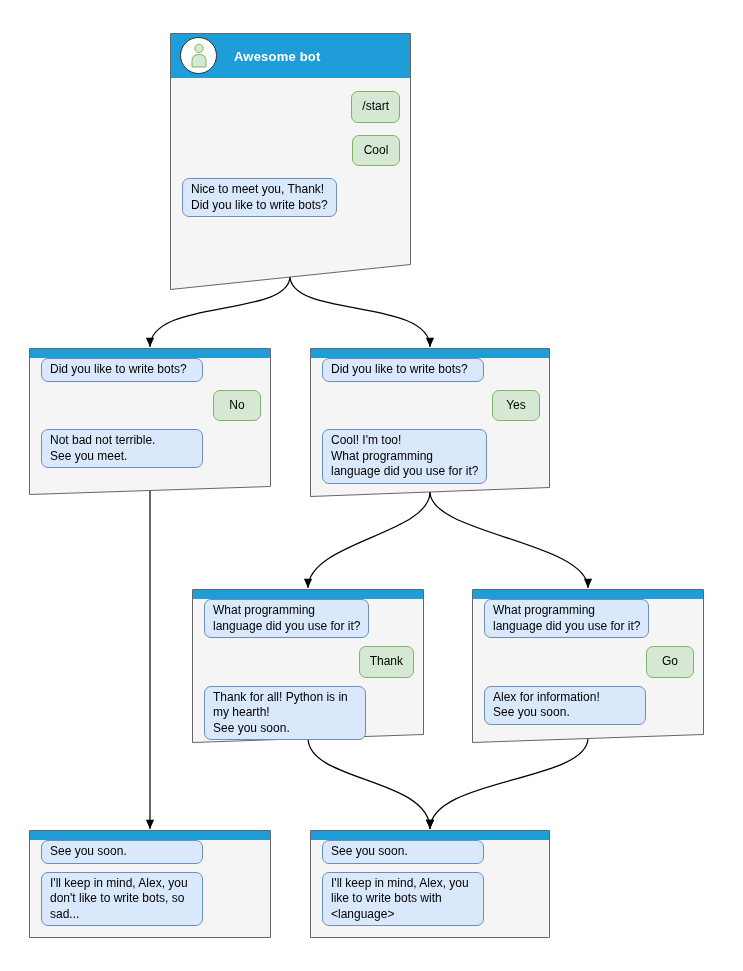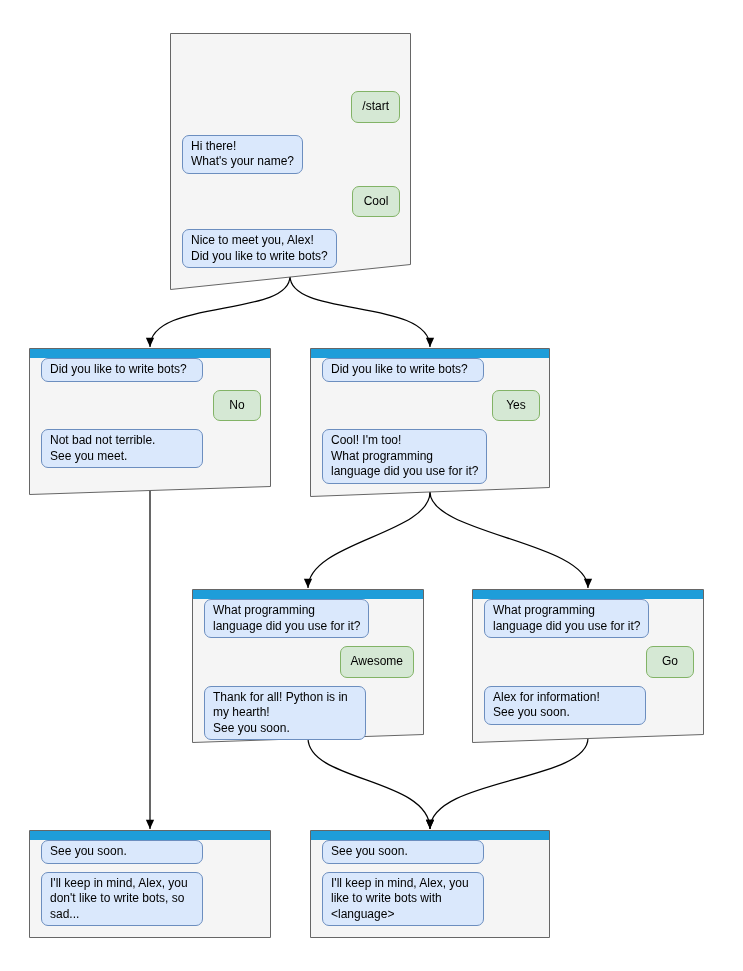--- a/index.html
+++ b/index.html
@@ -49,26 +49,33 @@
     <path class="connector" d="M 430 492 C 430 534, 308 542, 308 588" marker-end="url(#arrow)"></path>
     <path class="connector" d="M 430 492 C 430 534, 588 542, 588 588" marker-end="url(#arrow)"></path>
     <path class="connector" d="M 308 738 C 308 782, 430 778, 430 829" marker-end="url(#arrow)"></path>
     <path class="connector" d="M 588 738 C 588 782, 430 778, 430 829" marker-end="url(#arrow)"></path>
   </svg>
 
   <div class="win main" style="left:170px;top:33px;width:241px;height:257px">
     <svg class="frame" width="241" height="257">
       <polygon points="0.5,0.5 240.5,0.5 240.5,231.5 0.5,256.5" fill="#f5f5f5" stroke="#666666"></polygon>
     </svg>
+    <div class="titlebar big">
+      <div class="avatar">
+        <svg width="20" height="25" viewBox="0 0 20 25">
+          <circle cx="10" cy="5.5" r="4.2" fill="#d5e8d4" stroke="#82b366"></circle>
+          <path d="M3 24 L3 17.5 Q3 11.5 10 11.5 Q17 11.5 17 17.5 L17 24 Z" fill="#d5e8d4" stroke="#82b366" stroke-linejoin="round"></path>
+        </svg>
+      </div>
+      <span class="title">Awesome bot</span>
+    </div>
     <div class="msgs">
         <div class="bubble user">/start</div>
-        <div class="bubble bot">Hi there!
-What's your name?</div>
         <div class="bubble user">Cool</div>
-        <div class="bubble bot">Nice to meet you, Alex!
+        <div class="bubble bot">Nice to meet you, Thank!
 Did you like to write bots?</div>
       </div>
   </div>
 
   <div class="win small" style="left:29px;top:348px;width:242px;height:147px">
     <svg class="frame" width="242" height="147">
       <polygon points="0.5,0.5 241.5,0.5 241.5,138.5 0.5,146.5" fill="#f5f5f5" stroke="#666666"></polygon>
     </svg>
     <div class="titlebar slim"></div>
     <div class="msgs">
@@ -94,21 +101,21 @@
   </div>
 
   <div class="win small" style="left:192px;top:589px;width:232px;height:154px">
     <svg class="frame" width="232" height="154">
       <polygon points="0.5,0.5 231.5,0.5 231.5,145.5 0.5,153.5" fill="#f5f5f5" stroke="#666666"></polygon>
     </svg>
     <div class="titlebar slim"></div>
     <div class="msgs">
         <div class="bubble bot">What programming
 language did you use for it?</div>
-        <div class="bubble user">Awesome</div>
+        <div class="bubble user">Thank</div>
         <div class="bubble bot">Thank for all! Python is in
 my hearth!
 See you soon.</div>
       </div>
   </div>
 
   <div class="win small" style="left:472px;top:589px;width:232px;height:154px">
     <svg class="frame" width="232" height="154">
       <polygon points="0.5,0.5 231.5,0.5 231.5,145.5 0.5,153.5" fill="#f5f5f5" stroke="#666666"></polygon>
     </svg>

